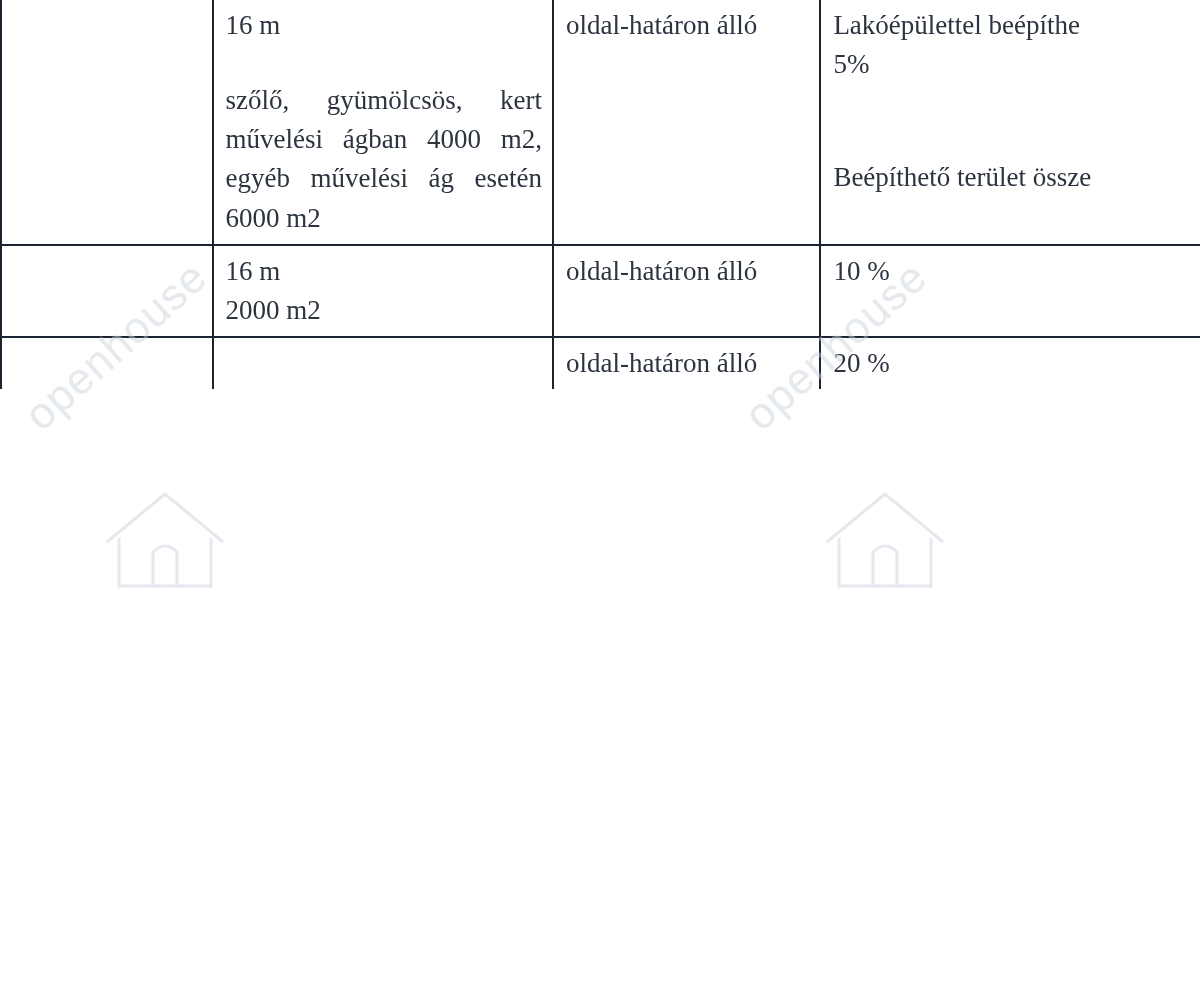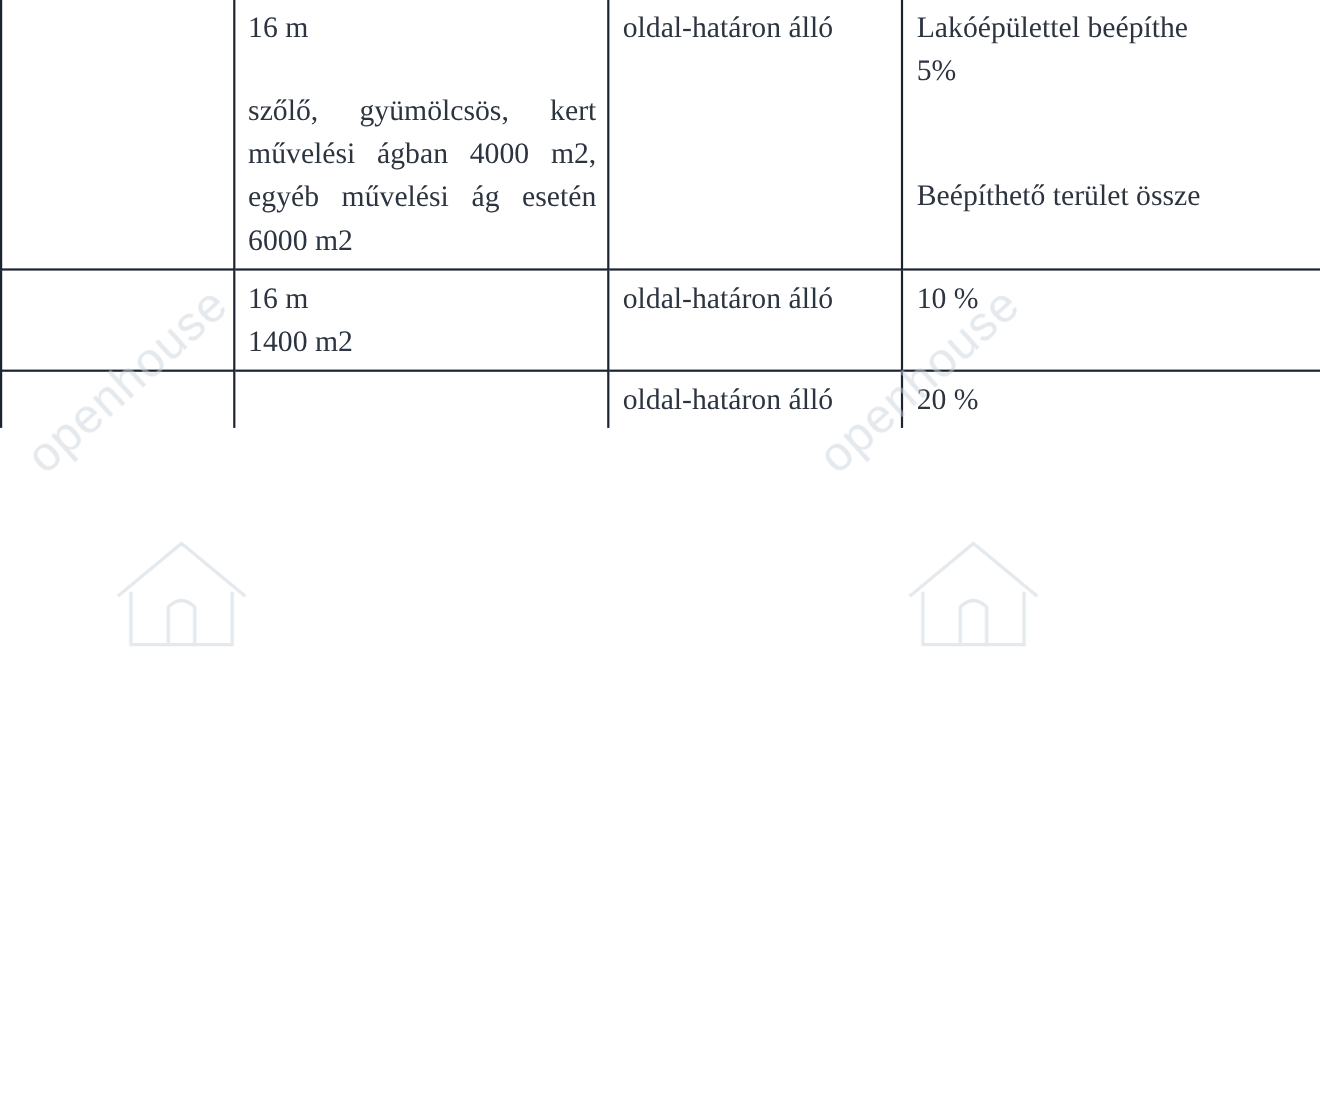--- a/index.html
+++ b/index.html
@@ -140,21 +140,21 @@
           <div class="spacer-gap-lg"></div>
           <p class="para">Beépíthető terület össze</p>
         </td>
       </tr>
 
       <tr>
         <td class="col-a empty-cell"></td>
 
         <td class="col-b cell-plain">
           <p class="para">16 m</p>
-          <p class="para">1400 m2</p>
+          <p class="para">2000 m2</p>
         </td>
 
         <td class="col-c cell-plain">
           <p class="para">oldal-határon álló</p>
         </td>
 
         <td class="col-d cell-plain">
           <p class="para">10 %</p>
         </td>
       </tr>

